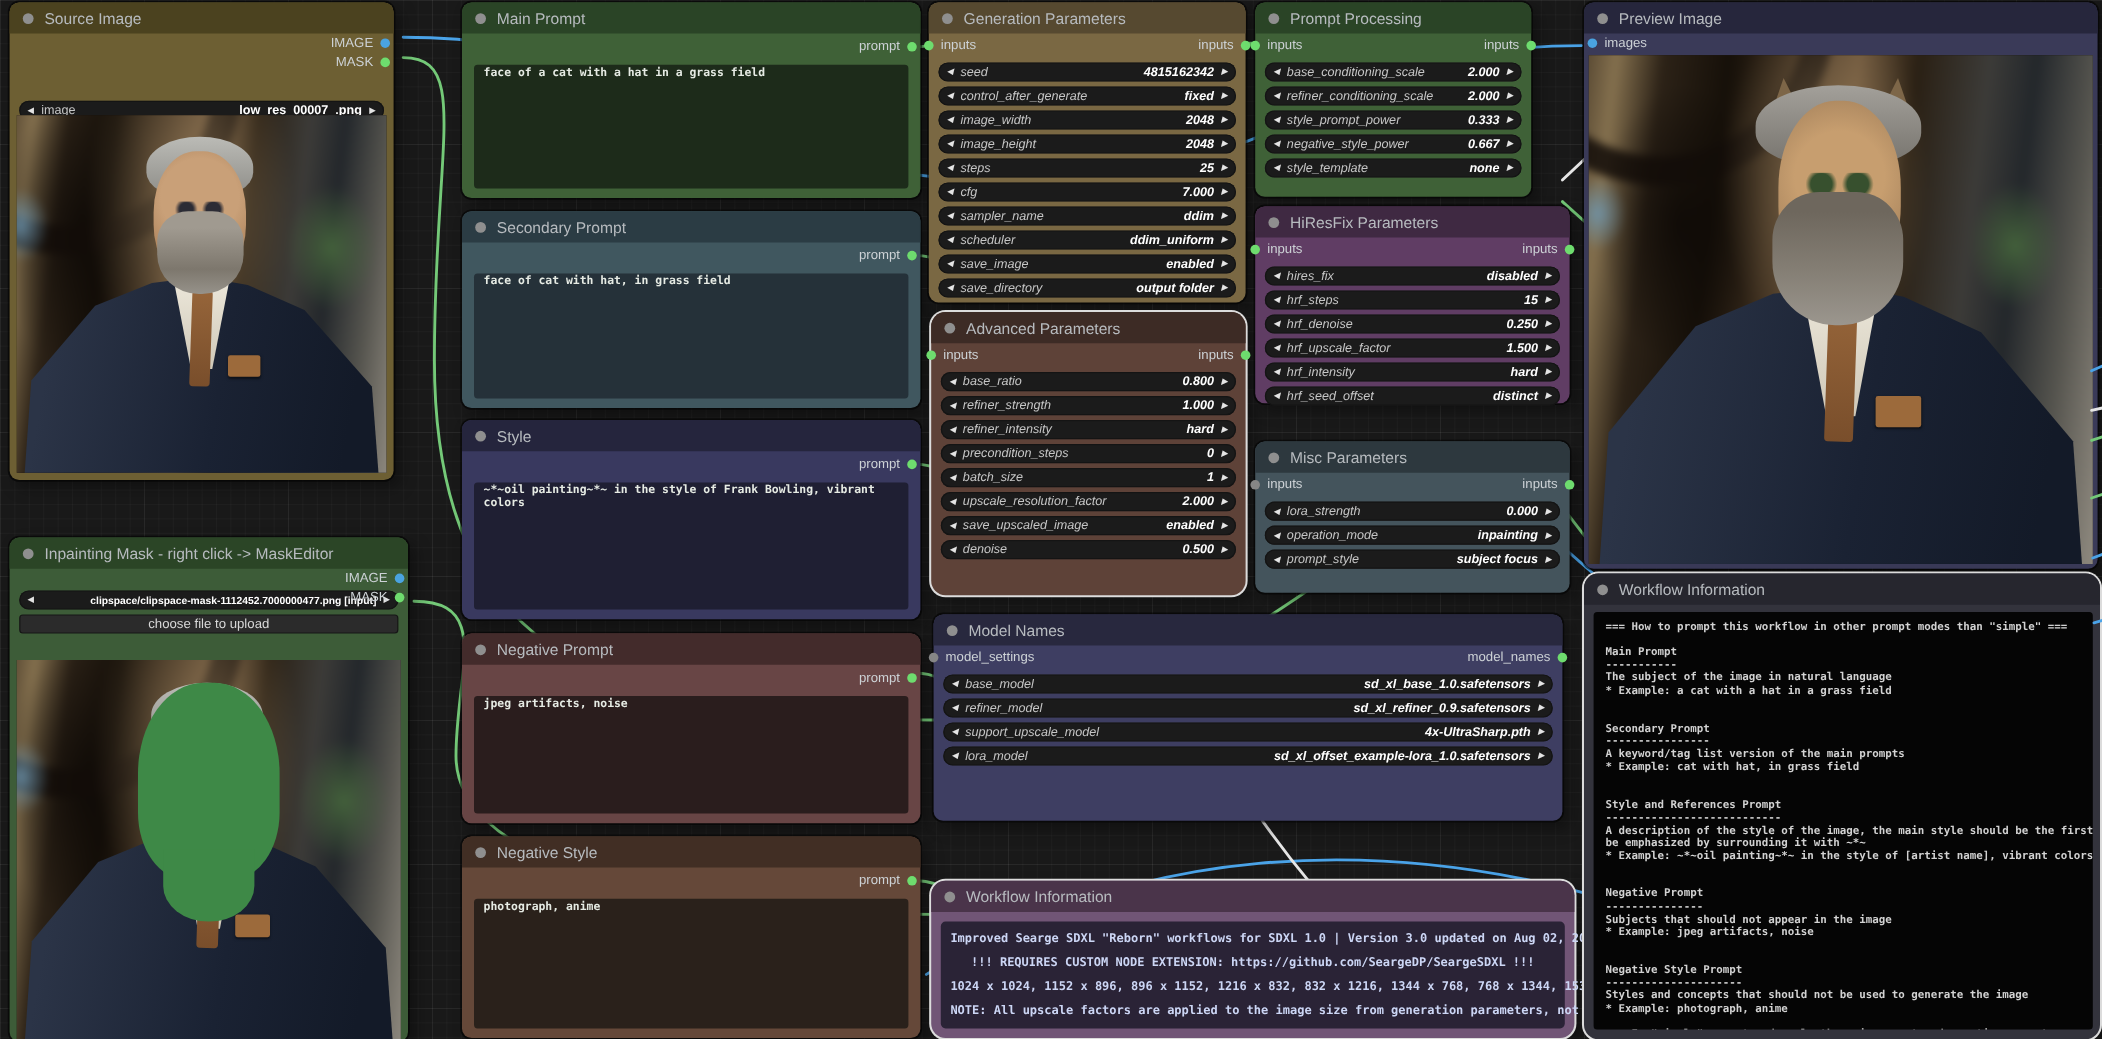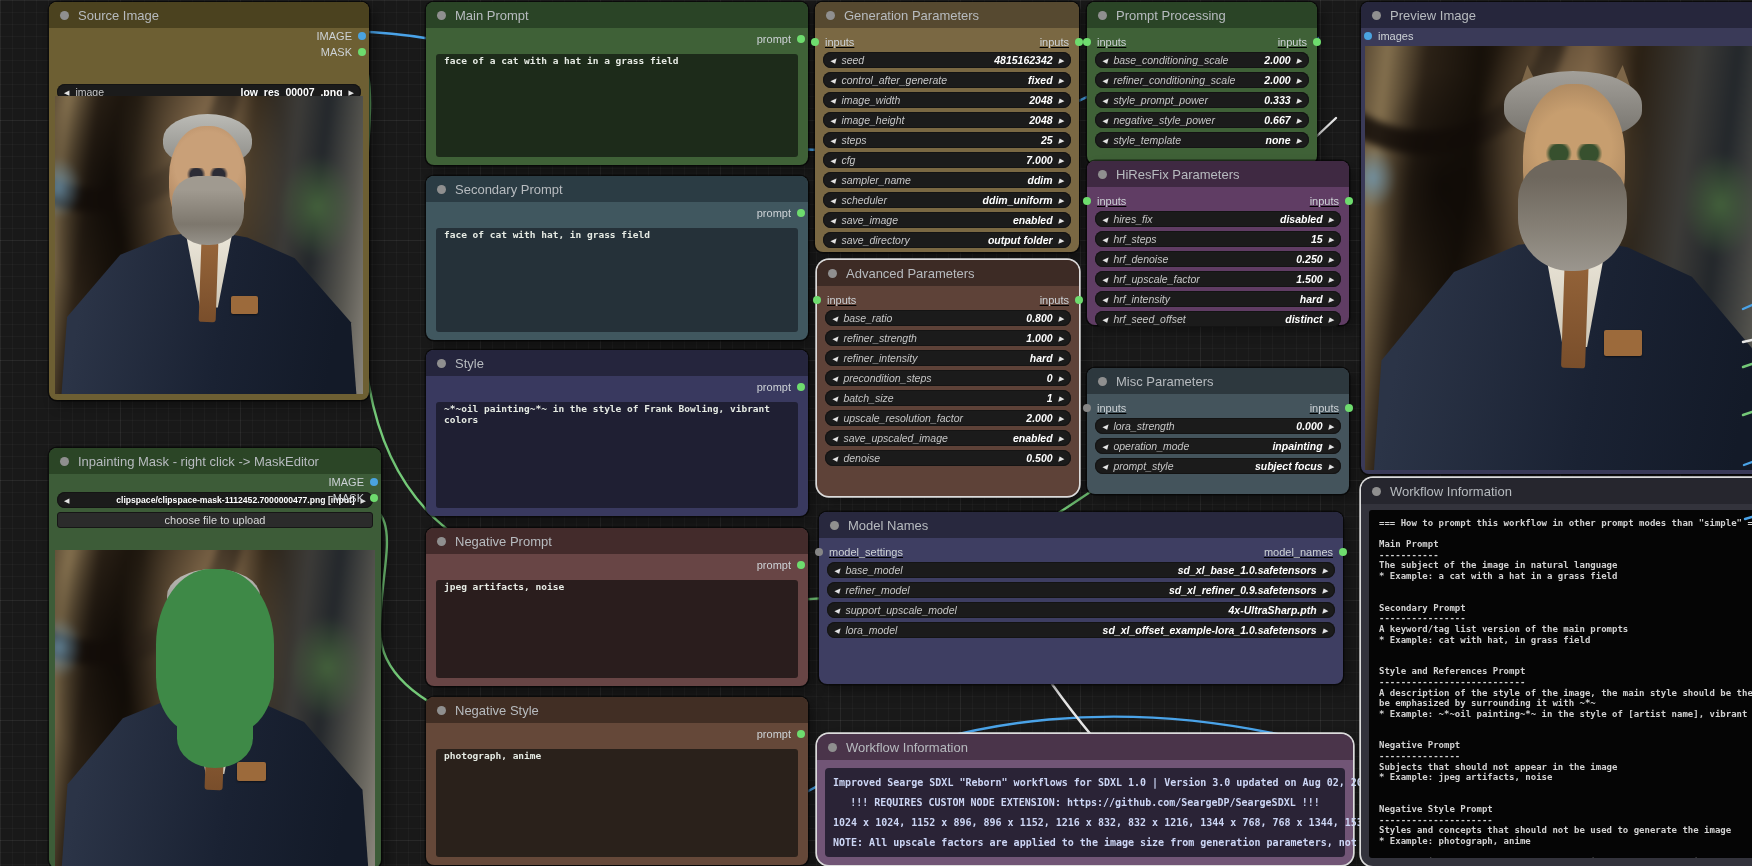--- a/index.html
+++ b/index.html
@@ -11,30 +11,30 @@
       linear-gradient(rgba(255,255,255,.028) 1px, transparent 1px),
       linear-gradient(90deg, rgba(255,255,255,.028) 1px, transparent 1px),
       linear-gradient(rgba(255,255,255,.04) 1px, transparent 1px),
       linear-gradient(90deg, rgba(255,255,255,.04) 1px, transparent 1px);
     background-size:12px 12px,12px 12px,120px 120px,120px 120px;
     font-family:"Liberation Sans", sans-serif;
   }
   svg.wires{position:absolute;left:0;top:0;z-index:1;}
   svg.wires.top{z-index:50;}
   .node{position:absolute;z-index:10;border-radius:8px;background:var(--body,#444);
-    box-shadow:0 0 0 1.5px rgba(0,0,0,.55), 6px 6px 12px rgba(0,0,0,.35);margin-left:41px;}
+    box-shadow:0 0 0 1.5px rgba(0,0,0,.55), 6px 6px 12px rgba(0,0,0,.35);}
   .node.selected{box-shadow:0 0 0 1.7px #dcdcdc, 6px 6px 12px rgba(0,0,0,.35);border-radius:12px;}
   .nhead{height:26px;background:var(--header,#333);border-radius:8px 8px 0 0;
     display:flex;align-items:center;gap:9px;padding:0 11px;overflow:hidden;}
   .node.selected .nhead{border-radius:12px 12px 0 0;}
   .hdot{width:9px;height:9px;border-radius:50%;background:#8f8f8f;flex:0 0 auto;}
   .ntitle{color:#b7bbbf;font-size:13px;white-space:nowrap;}
   .dot{width:8px;height:8px;border-radius:50%;display:inline-block;flex:0 0 auto;}
   .dot.green{background:#6edc6e;} .dot.blue{background:#4aa3e0;} .dot.gray{background:#868686;}
-  .iorow{display:flex;justify-content:space-between;align-items:flex-end;height:16px;margin:4px 4px 0;text-decoration:underline;}
+  .iorow{display:flex;justify-content:space-between;align-items:flex-start;height:16px;margin:4px 4px 0;}
   .io{display:flex;align-items:center;gap:6px;font-size:11px;color:#cdd2d6;font-style:normal;}
   .io em{font-style:normal;}
   .oline{position:absolute;display:flex;align-items:center;gap:6px;font-size:11px;color:#cdd2d6;}
   .oline em{font-style:normal;}
   .wlist{margin-top:0;font-style:italic;}
   .wrow{display:flex;align-items:center;height:16px;margin:4px 8px 0;background:#1b1b1b;
     border-radius:8px;padding:0 7px;gap:6px;box-shadow:inset 0 0 0 1px #141414;}
   .warr{color:#e4e4e4;font-size:7px;line-height:1;flex:0 0 auto;}
   .wname{color:#c6c6c6;font-size:10.5px;white-space:nowrap;}
   .wval{flex:1;text-align:right;color:#fff;font-size:10.5px;font-weight:700;white-space:nowrap;}
@@ -533,21 +533,21 @@
 
         <div class="wrow">
           <span class="warr">◀</span>
           <span class="wname">style_template</span>
           <span class="wval">none</span>
           <span class="warr">▶</span>
         </div>
       </div>
   </section>
 
-  <section class="node" style="left: 1046px; top: 161px; width: 262px; height: 164px; --body: #603d64; --header: #3f2942;">
+  <section class="node" style="left: 1046px; top: 172px; width: 262px; height: 164px; --body: #603d64; --header: #3f2942;">
     <header class="nhead">
       <span class="hdot"></span>
       <span class="ntitle">HiResFix Parameters</span>
     </header>
     <div class="iorow">
       <span class="io">
           <i class="dot green" style="margin-left:-8px"></i>
           <em>inputs</em>
         </span>
       <span class="io">

